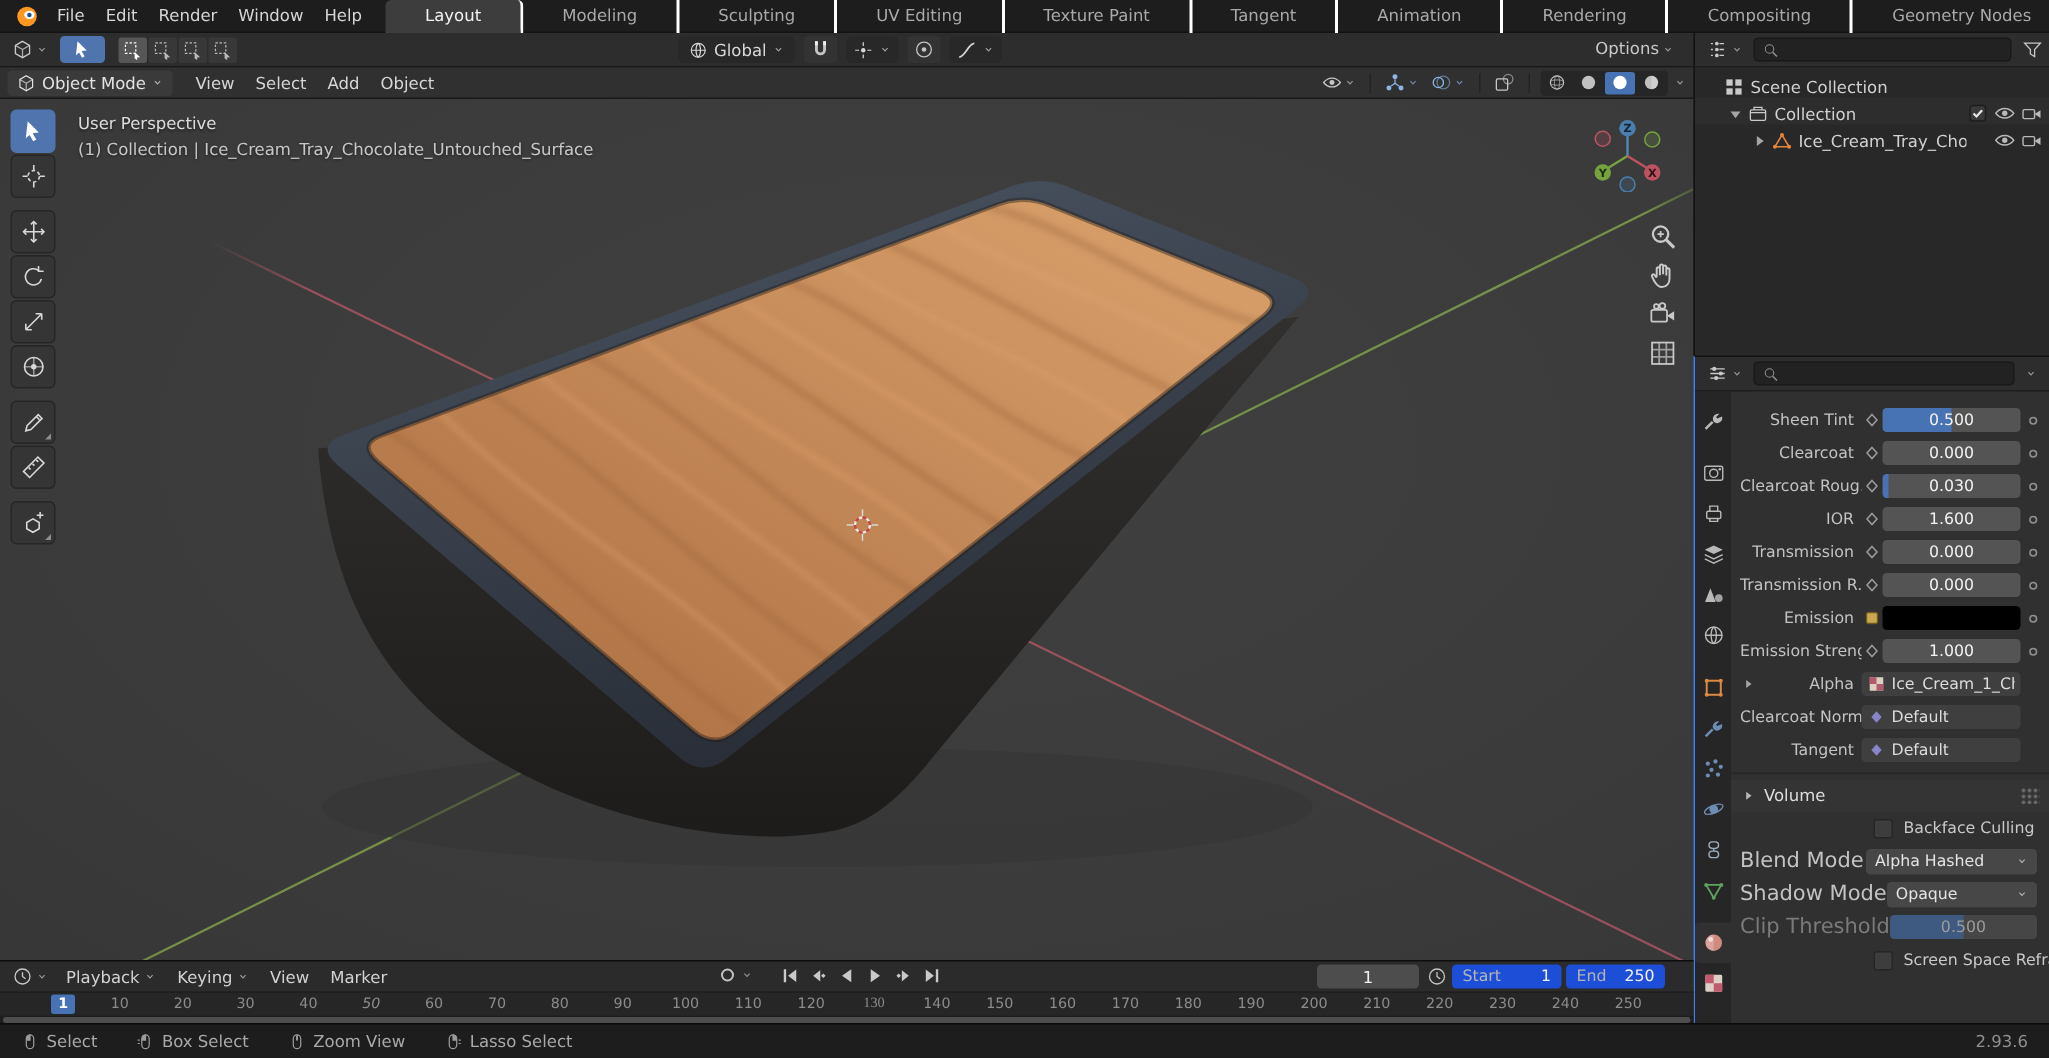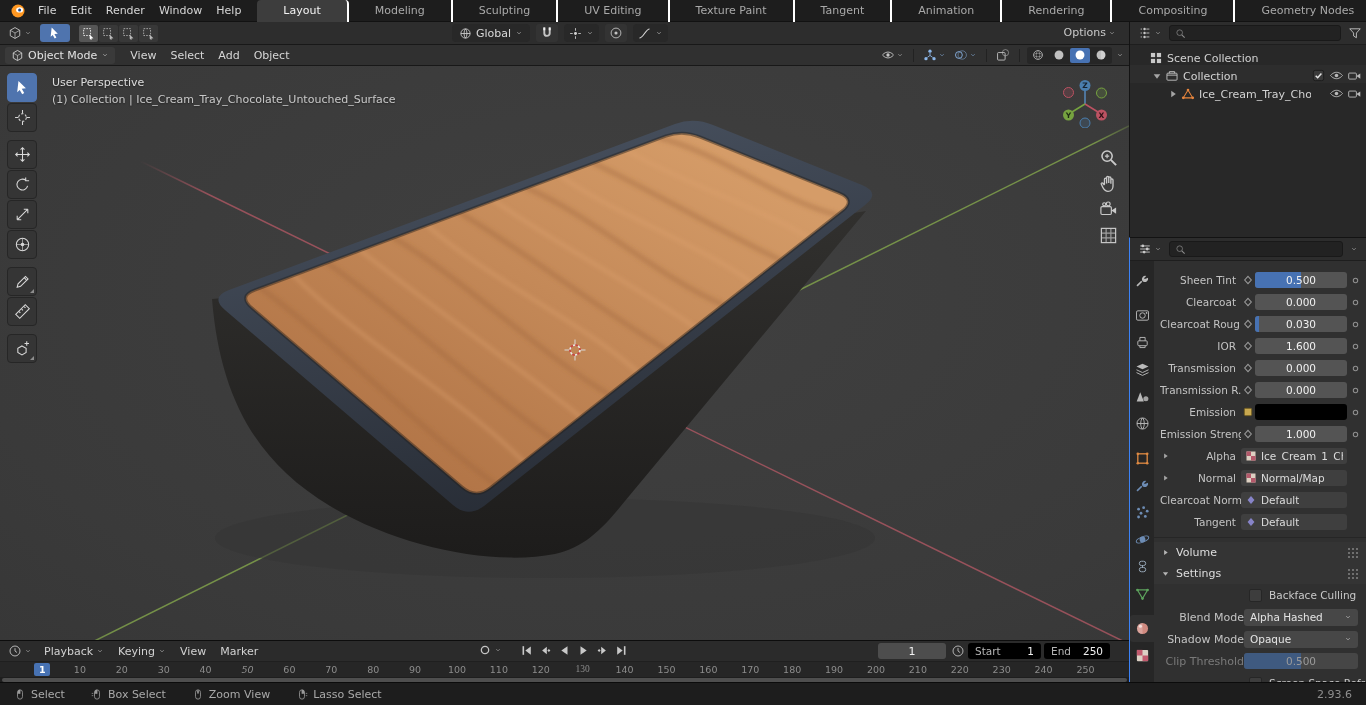--- a/index.html
+++ b/index.html
@@ -120,21 +120,21 @@
   .widget.texfield,.widget.vecdrop{justify-content:flex-start;padding:0 4px;gap:4px;background:#3f3f3f}
   .widget .icon{width:12px;height:12px}
   .wtext{white-space:nowrap;overflow:hidden;color:#dcdcdc;font-size:10.5px}
   .decorator{width:13px;height:13px;margin-left:2px;color:#8f8f8f}
   .panel-sep{height:1px;background:#262626;margin:4px 0}
   .sect{display:flex;align-items:center;height:21px;padding:0 6px;gap:5px;color:#dedede;background:#343434}
   .sect .icon{width:11px;height:11px;color:#b5b5b5}
   .grip{margin-left:auto;width:13px;height:11px;
     background-image:radial-gradient(circle,#6f6f6f 1px,transparent 1.3px);background-size:4px 4px}
   .set-row{display:flex;align-items:center;height:22px;padding:0 6px}
-  .set-label{flex:0 0 84px;text-align:right;padding-right:0;color:#c3c3c3;font-size:11px;white-space:nowrap}
+  .set-label{flex:0 0 84px;padding-right:0;color:#c3c3c3;font-size:14px;white-space:nowrap}
   .set-spacer{flex:0 0 89px}
   .checkbox{width:13px;height:13px;border-radius:2px;background:#3d3d3d;border:1px solid #262626;flex:none}
   .set-text{padding-left:7px;color:#c9c9c9;font-size:10.5px;white-space:nowrap}
   .dropdown{flex:1;height:17px;background:#474747;border-radius:3px;display:flex;align-items:center;
     padding:0 6px;color:#e4e4e4;font-size:10.5px;margin-right:2px}
   .dropdown .chev{margin-left:auto}
   .dimslider{flex:1;height:16px;background:#464646;border-radius:3px;position:relative;display:flex;
     align-items:center;justify-content:center;overflow:hidden;margin-right:2px}
   .dimslider .fill{position:absolute;left:0;top:0;bottom:0;background:#3f5a80}
   .dimslider .wval{color:#9b9b9b}
@@ -145,21 +145,21 @@
     border-top:1px solid #0d0d0d}
   .tl-head{position:relative;height:20px;display:flex;align-items:center;padding:0 5px;gap:2px}
   .tl-menus{display:flex}
   .tlm{display:flex;align-items:center;gap:3px;padding:12px 7px;color:#d2d2d2}
   .autokey{position:absolute;left:478px;top:2px;display:flex;align-items:center;gap:2px;color:#c3c3c3}
   .transport{position:absolute;left:518px;top:2px;display:flex;align-items:center;gap:2px}
   .tr-btn{width:17px;height:15px;color:#c9c9c9}
   .framefield{position:absolute;left:878px;top:2px;width:68px;height:16px;background:#4d4d4d;
     border-radius:3px;display:flex;align-items:center;justify-content:center;color:#f2f2f2}
   .clockbtn{position:absolute;left:951px;top:3px;width:14px;height:14px;color:#c3c3c3}
-  .rangefield{position:absolute;top:2px;height:16px;background:#000000;border-radius:3px;
+  .rangefield{position:absolute;top:2px;height:16px;background:#1d4ed8;border-radius:3px;
     display:flex;align-items:center;justify-content:space-between;padding:0 7px;font-size:10.5px}
   .rangefield .rf-label{color:#b5b5b5}
   .rangefield .rf-val{color:#f0f0f0}
   #start-field{left:968px;width:73px}
   #end-field{left:1044px;width:66px}
   .tl-ruler{position:relative;height:16px;background:#262626;border-top:1px solid #1f1f1f;overflow:hidden}
   .tick{position:absolute;top:2px;width:28px;text-align:center;font-size:9.5px;color:#8c8c8c}
   .playhead{position:absolute;top:1px;width:16px;height:13px;background:#4772b3;border-radius:2px;
     color:#fff;font-size:9.5px;font-weight:bold;display:flex;align-items:center;justify-content:center}
   .tl-scroll{height:6px;background:#1e1e1e;position:relative}
@@ -1183,45 +1183,20 @@
               <span class="wtext">Ice_Cream_1_Choc...</span>
             </div>
 
             <span class="icon decorator" style="visibility: hidden;">
               <svg viewBox="0 0 16 16">
                 <circle cx="8" cy="8" r="2.7" fill="none" stroke="currentColor" stroke-width="1.3"></circle>
               </svg>
             </span>
           </div>
 
-          <div class="prop-row">
-            <span class="icon disc">
-              <svg viewBox="0 0 16 16">
-                <path d="M6 4.2L11.2 8 6 11.8z" fill="currentColor"></path>
-              </svg>
-            </span>
-            <span class="prop-label">Normal</span>
-
-            <div class="widget texfield wide">
-              <span class="icon">
-                <svg viewBox="0 0 16 16">
-                  <rect x="2" y="2" width="12" height="12" fill="#ddd0c2"></rect>
-                  <rect x="2" y="2" width="6" height="6" fill="#b4596b"></rect>
-                  <rect x="8" y="8" width="6" height="6" fill="#b4596b"></rect>
-                </svg>
-              </span>
-              <span class="wtext">Normal/Map</span>
-            </div>
-
-            <span class="icon decorator" style="visibility: hidden;">
-              <svg viewBox="0 0 16 16">
-                <circle cx="8" cy="8" r="2.7" fill="none" stroke="currentColor" stroke-width="1.3"></circle>
-              </svg>
-            </span>
-          </div>
 
           <div class="prop-row">
 
             <span class="prop-label">Clearcoat Normal</span>
 
             <div class="widget vecdrop wide">
               <span class="icon">
                 <svg viewBox="0 0 16 16">
                   <path d="M8 2.8L12.6 8 8 13.2 3.4 8z" fill="#8784c8"></path>
                 </svg>
@@ -1255,29 +1230,20 @@
           </div>
         </div>
       <div class="panel-sep"></div>
       <div class="sect">
         <span class="icon">
             <svg viewBox="0 0 16 16">
               <path d="M6 4.2L11.2 8 6 11.8z" fill="currentColor"></path>
             </svg>
           </span>
         <span>Volume</span>
-        <span class="grip"></span>
-      </div>
-      <div class="sect">
-        <span class="icon">
-            <svg viewBox="0 0 16 16">
-              <path d="M4.2 6h7.6L8 11.2z" fill="currentColor"></path>
-            </svg>
-          </span>
-        <span>Settings</span>
         <span class="grip"></span>
       </div>
       <div class="set-row">
         <span class="set-spacer"></span>
         <span class="checkbox"></span>
         <span class="set-text">Backface Culling</span>
       </div>
       <div class="set-row">
         <span class="set-label">Blend Mode</span>
         <div class="dropdown">

